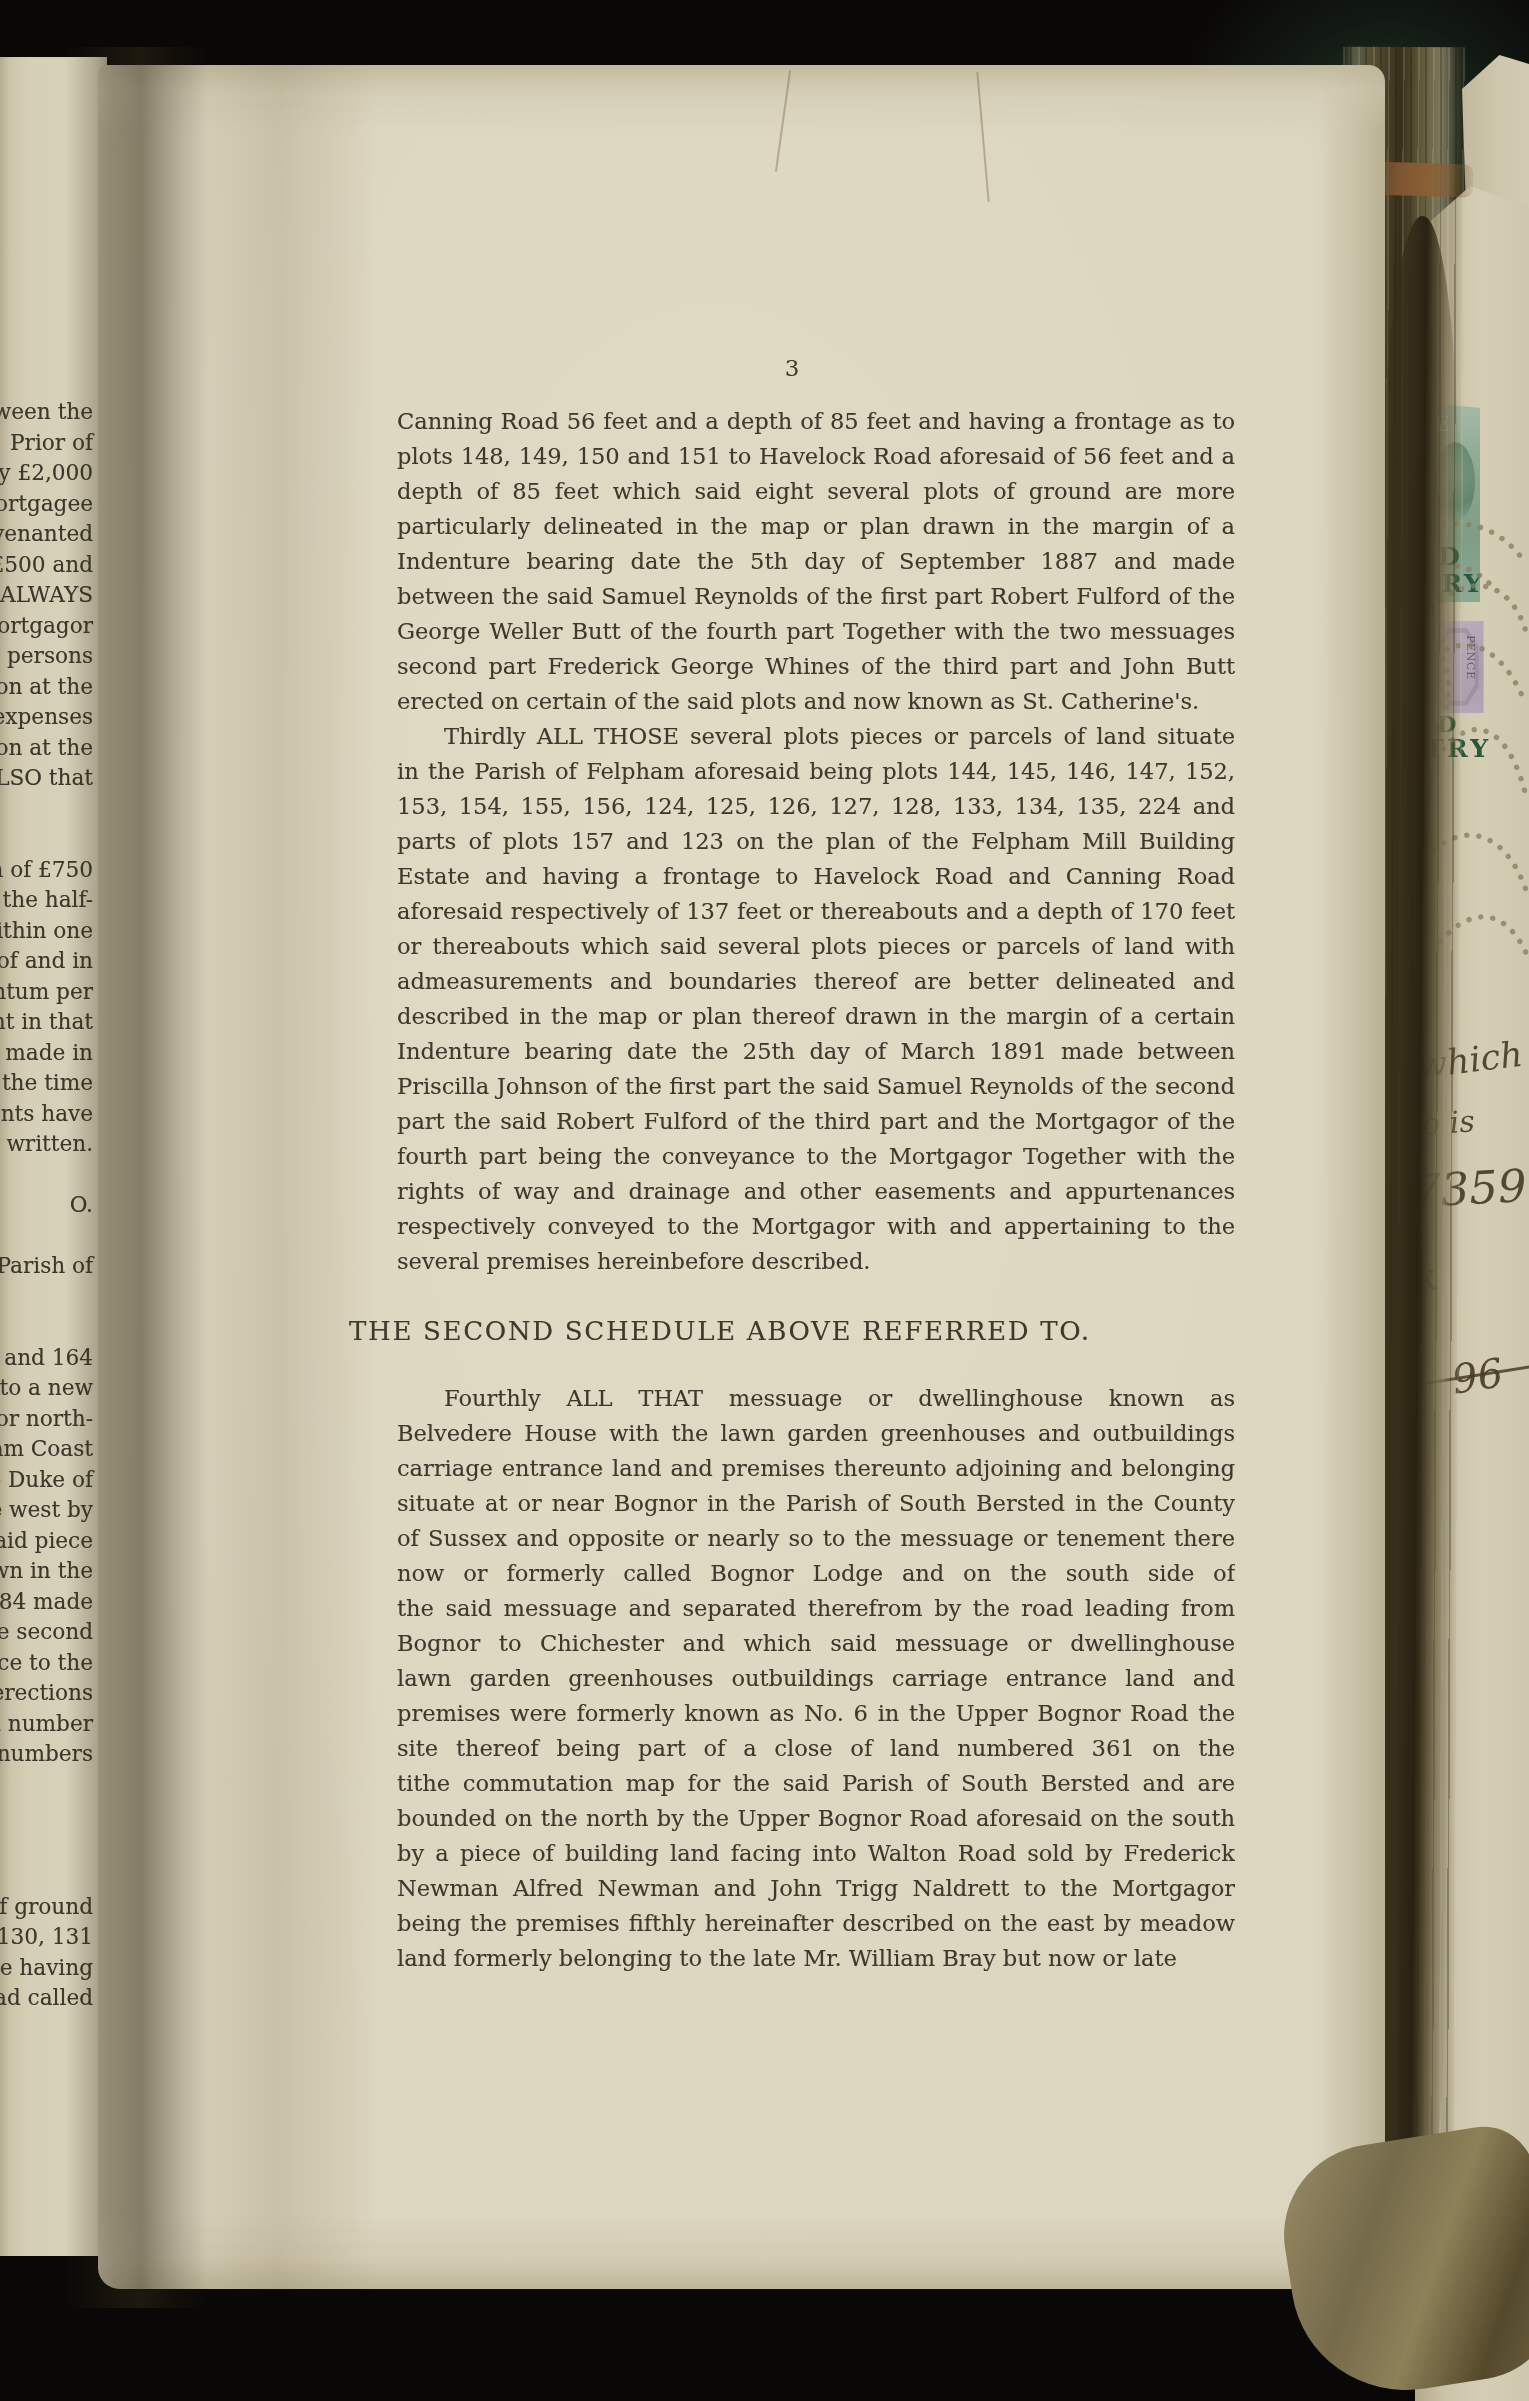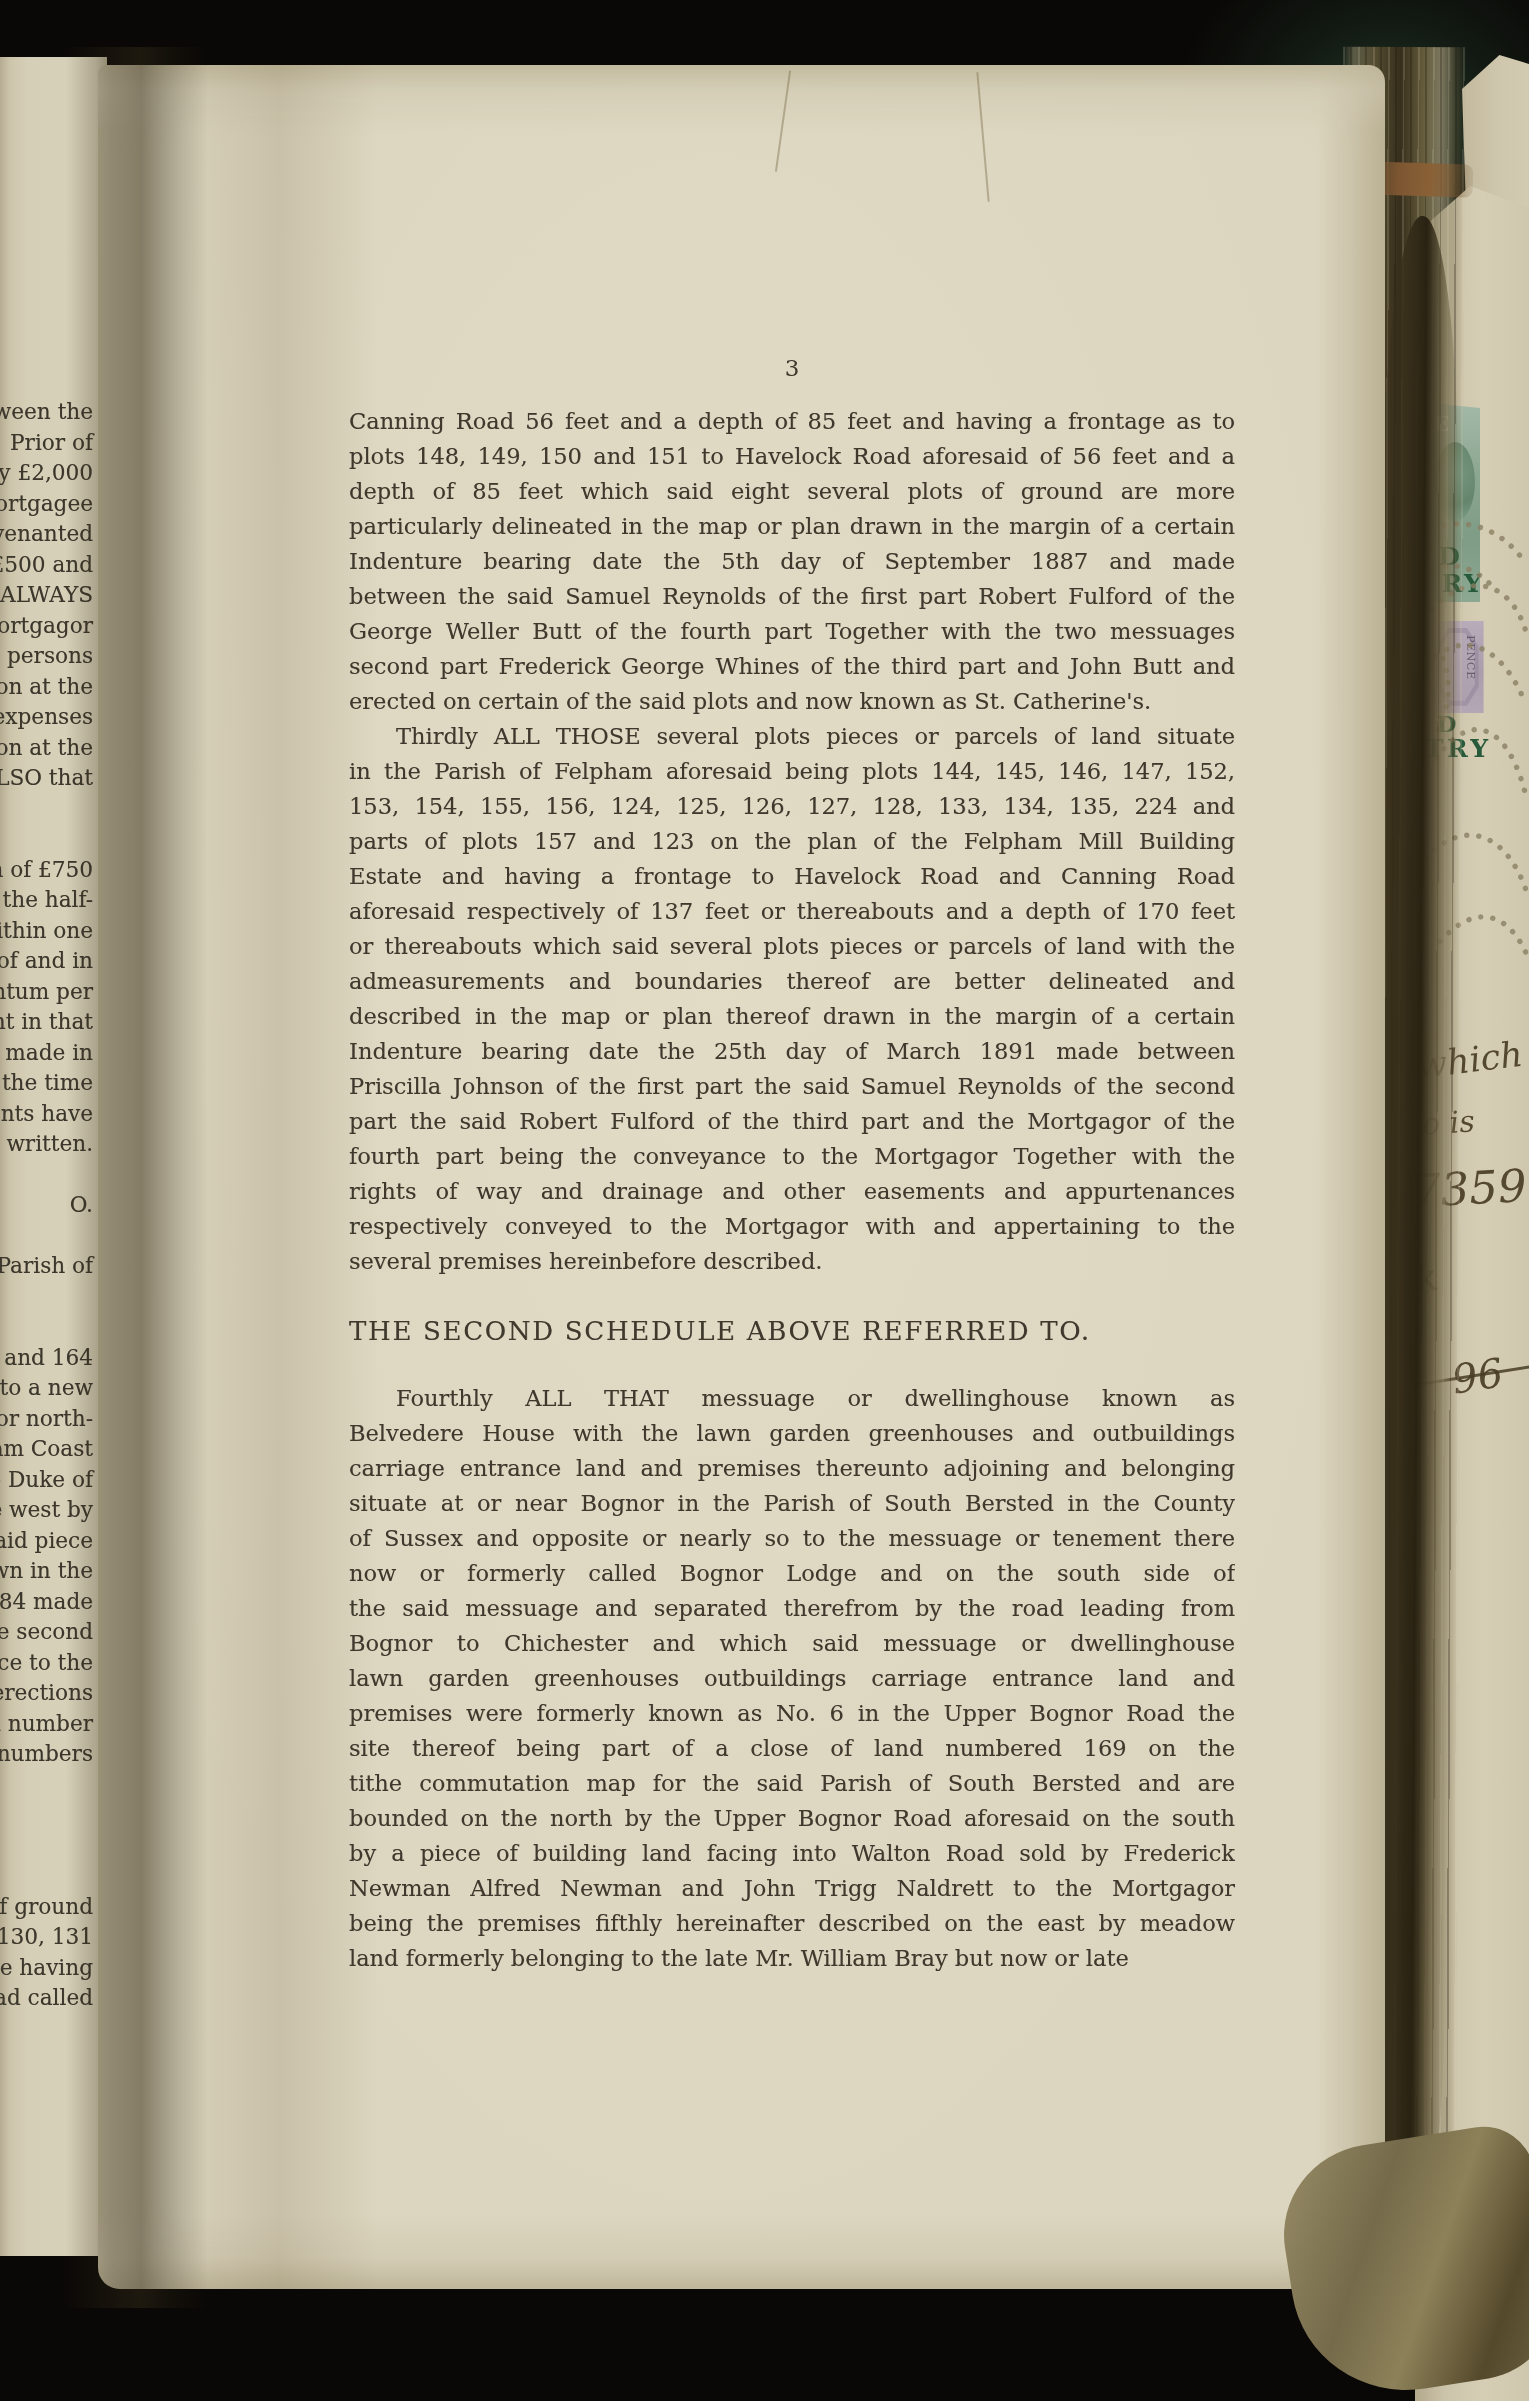--- a/index.html
+++ b/index.html
@@ -58,21 +58,21 @@
     background:linear-gradient(90deg, rgba(0,0,0,0) 0%, rgba(105,90,55,.10) 35%, rgba(105,90,55,.17) 56%, rgba(0,0,0,0) 100%);}
   .crack{position:absolute;width:1.7px;background:rgba(118,104,68,.42);}
   .crack.c1{left:684px;top:5px;height:102px;transform:rotate(8deg);}
   .crack.c2{left:884px;top:6.7px;height:130px;transform:rotate(-5deg);}
 
   
   .content{position:absolute;left:251px;top:0;width:886px;color:#3e382d;}
   .pagenum{margin-top:290px;text-align:center;font-size:23px;}
   .textblock{margin-top:23px;font-size:22.5px;line-height:35px;
     text-shadow:0.3px 0.3px 0.5px rgba(60,53,40,.32);}
-  .para .tline{text-align:justify;text-align-last:justify;height:35px;overflow:hidden;}
+  .para .tline{text-align:justify;text-align-last:justify;height:35px;overflow:hidden;margin-left:48px;}
   .para .tline:last-child{text-align-last:left;}
   .para.indent .tline:first-child{text-indent:47px;}
   .schedule-heading{margin:33px 0 31px 0;font-weight:normal;text-align:left;
     font-size:26px;letter-spacing:1.7px;height:38px;line-height:38px;}
 
   
   .stamp{position:absolute;}
   .stamp-green{left:13.3px;top:218px;width:52px;height:198px;
     background:linear-gradient(180deg,#a3b9a7 0%,#8aa590 38%,#7f9c86 68%,#8ca893 100%);
     clip-path:polygon(20% 0,100% 2%,100% 100%,14% 100%,4% 90%,12% 74%,2% 58%,10% 40%,3% 24%,12% 12%);}
@@ -255,21 +255,21 @@
             <div class="tline">Fourthly ALL THAT messuage or dwellinghouse known as</div>
             <div class="tline">Belvedere House with the lawn garden greenhouses and outbuildings</div>
             <div class="tline">carriage entrance land and premises thereunto adjoining and belonging</div>
             <div class="tline">situate at or near Bognor in the Parish of South Bersted in the County</div>
             <div class="tline">of Sussex and opposite or nearly so to the messuage or tenement there</div>
             <div class="tline">now or formerly called Bognor Lodge and on the south side of</div>
             <div class="tline">the said messuage and separated therefrom by the road leading from</div>
             <div class="tline">Bognor to Chichester and which said messuage or dwellinghouse</div>
             <div class="tline">lawn garden greenhouses outbuildings carriage entrance land and</div>
             <div class="tline">premises were formerly known as No. 6 in the Upper Bognor Road the</div>
-            <div class="tline">site thereof being part of a close of land numbered 169 on the</div>
+            <div class="tline">site thereof being part of a close of land numbered 361 on the</div>
             <div class="tline">tithe commutation map for the said Parish of South Bersted and are</div>
             <div class="tline">bounded on the north by the Upper Bognor Road aforesaid on the south</div>
             <div class="tline">by a piece of building land facing into Walton Road sold by Frederick</div>
             <div class="tline">Newman Alfred Newman and John Trigg Naldrett to the Mortgagor</div>
             <div class="tline">being the premises fifthly hereinafter described on the east by meadow</div>
             <div class="tline">land formerly belonging to the late Mr. William Bray but now or late</div>
           </div>
       </div>
     </div>
   </div>

